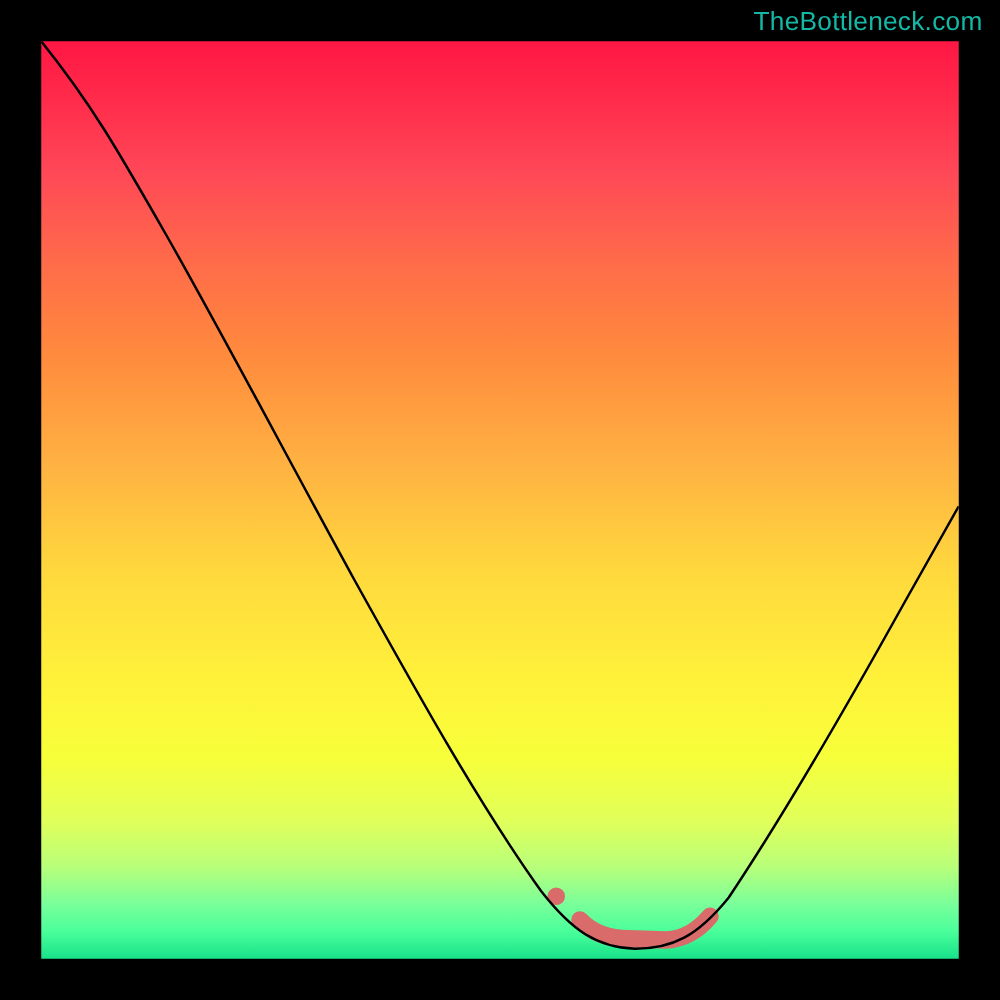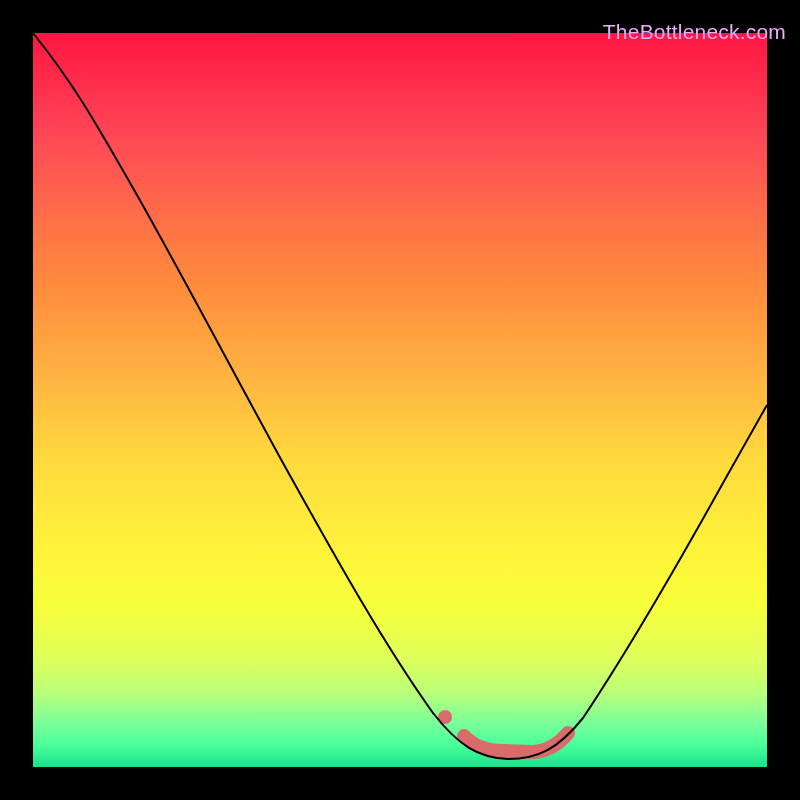--- a/index.html
+++ b/index.html
@@ -6,23 +6,23 @@
   body {
     width: 800px;
     height: 800px;
     background: #000;
     position: relative;
     font-family: Arial, sans-serif;
     overflow: hidden;
   }
   .watermark {
     position: absolute;
-    top: 20px;
+    top: 6px;
     right: 14px;
-    color: #f0abfc;
+    color: #14b8a6;
     font-size: 21px;
     font-weight: 500;
     z-index: 10;
     letter-spacing: 0.2px;
   }
   .plot-area {
     position: absolute;
     left: 33px;
     top: 33px;
     width: 734px;

